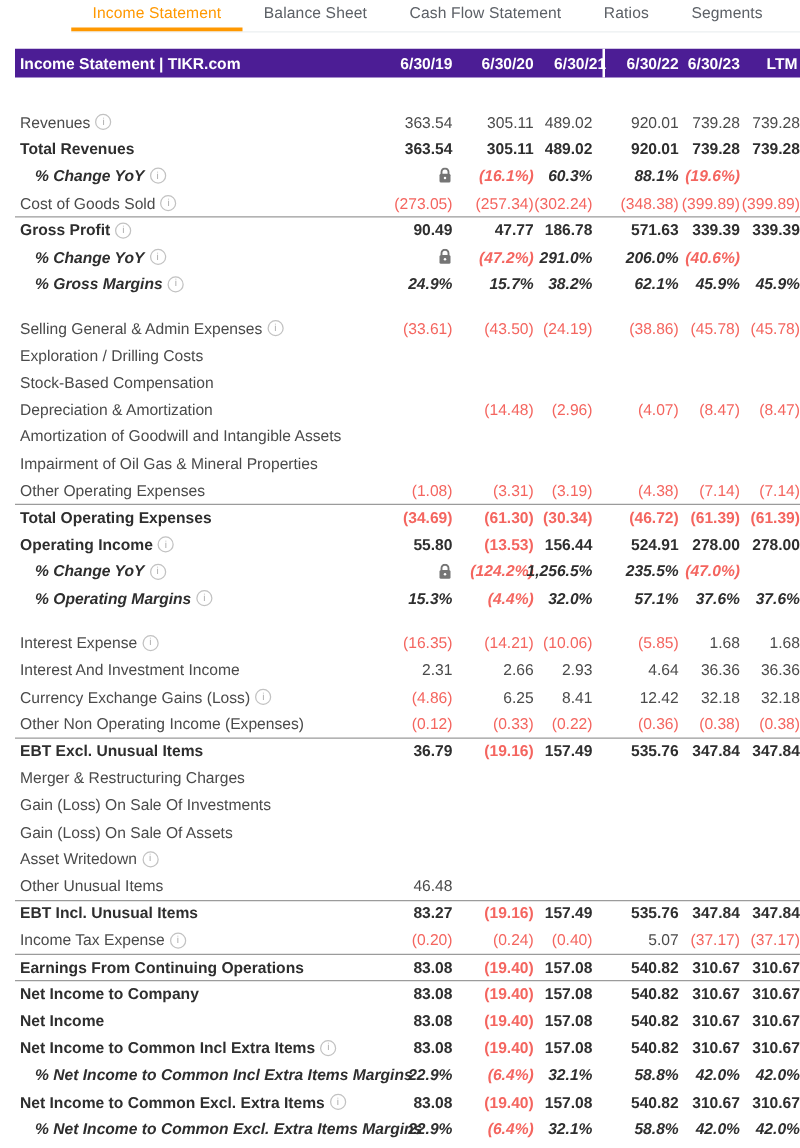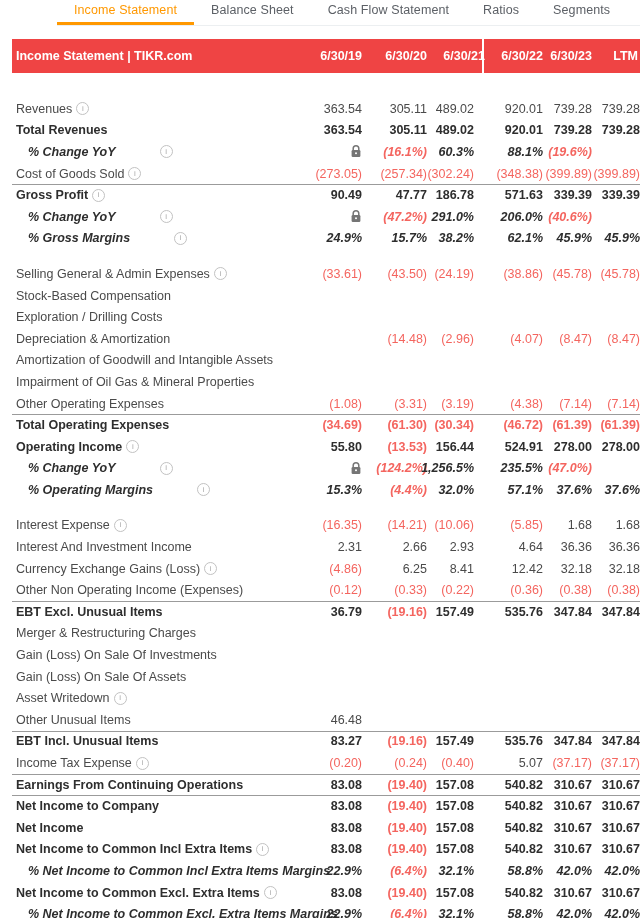--- a/index.html
+++ b/index.html
@@ -15,22 +15,22 @@
   }
   .tab{
     padding:3px 17px 0;font-size:12.5px;color:#5c6066;cursor:pointer;
     box-sizing:border-box;white-space:nowrap;letter-spacing:.1px;
   }
   .tab.active{
     color:#ff9800;border-bottom:3px solid #ff9800;
   }
   
   .hdr{
-    position:relative;margin:13px 0 0 12px;height:34px;
-    background:#ef4444;color:#fff;font-size:12.5px;font-weight:bold;
+    position:relative;margin:13px 0 0 12px;height:23px;
+    background:#4c1d95;color:#fff;font-size:12.5px;font-weight:bold;
   }
   .hdr .title{
     position:absolute;left:4px;top:0;bottom:0;display:flex;align-items:center;
   }
   .hcol{
     position:absolute;top:0;bottom:0;display:flex;align-items:center;white-space:nowrap;
   }
   .hv1{right:278px}.hv2{right:213px}.hv3{right:155px}
   .hv4{right:97px}.hv5{right:48px}.hv6{right:2px}
   .vsep{position:absolute;left:470px;top:0;bottom:0;width:2px;background:#fff}
@@ -44,21 +44,21 @@
   .row.sep::before{
     content:"";position:absolute;left:12px;right:0;top:0;
     border-top:1px solid #9b9b9b;
   }
   .row.bold{font-weight:bold;color:#2e2e2e;}
   .row.pct{font-weight:bold;font-style:italic;color:#2e2e2e;}
   .lbl{
     position:absolute;left:16px;top:0;bottom:0;
     display:flex;align-items:center;white-space:nowrap;
   }
-  .row.pct .lbl{left:28px;gap:40px;}
+  .row.pct .lbl{left:28px;}
   .info{
     display:inline-flex;align-items:center;justify-content:center;
     width:11px;height:11px;border:1px solid #c2c2c2;border-radius:50%;
     font-size:8px;font-style:normal;font-weight:normal;color:#ababab;
     line-height:1;margin-left:4px;flex:0 0 auto;cursor:pointer;
   }
   .val{
     position:absolute;top:0;height:100%;
     display:flex;align-items:center;white-space:nowrap;
   }
@@ -190,26 +190,26 @@
       </div>
       <span class="val v1 neg">(33.61)</span>
       <span class="val v2 neg">(43.50)</span>
       <span class="val v3 neg">(24.19)</span>
       <span class="val v4 neg">(38.86)</span>
       <span class="val v5 neg">(45.78)</span>
       <span class="val v6 neg">(45.78)</span>
     </div>
     <div class="row normal">
       <div class="lbl">
+        <span>Exploration / Drilling Costs</span>
+      </div>
+    </div>
+    <div class="row normal">
+      <div class="lbl">
         <span>Stock-Based Compensation</span>
-      </div>
-    </div>
-    <div class="row normal">
-      <div class="lbl">
-        <span>Exploration / Drilling Costs</span>
       </div>
     </div>
     <div class="row normal">
       <div class="lbl">
         <span>Depreciation &amp; Amortization</span>
       </div>
       <span class="val v2 neg">(14.48)</span>
       <span class="val v3 neg">(2.96)</span>
       <span class="val v4 neg">(4.07)</span>
       <span class="val v5 neg">(8.47)</span>

